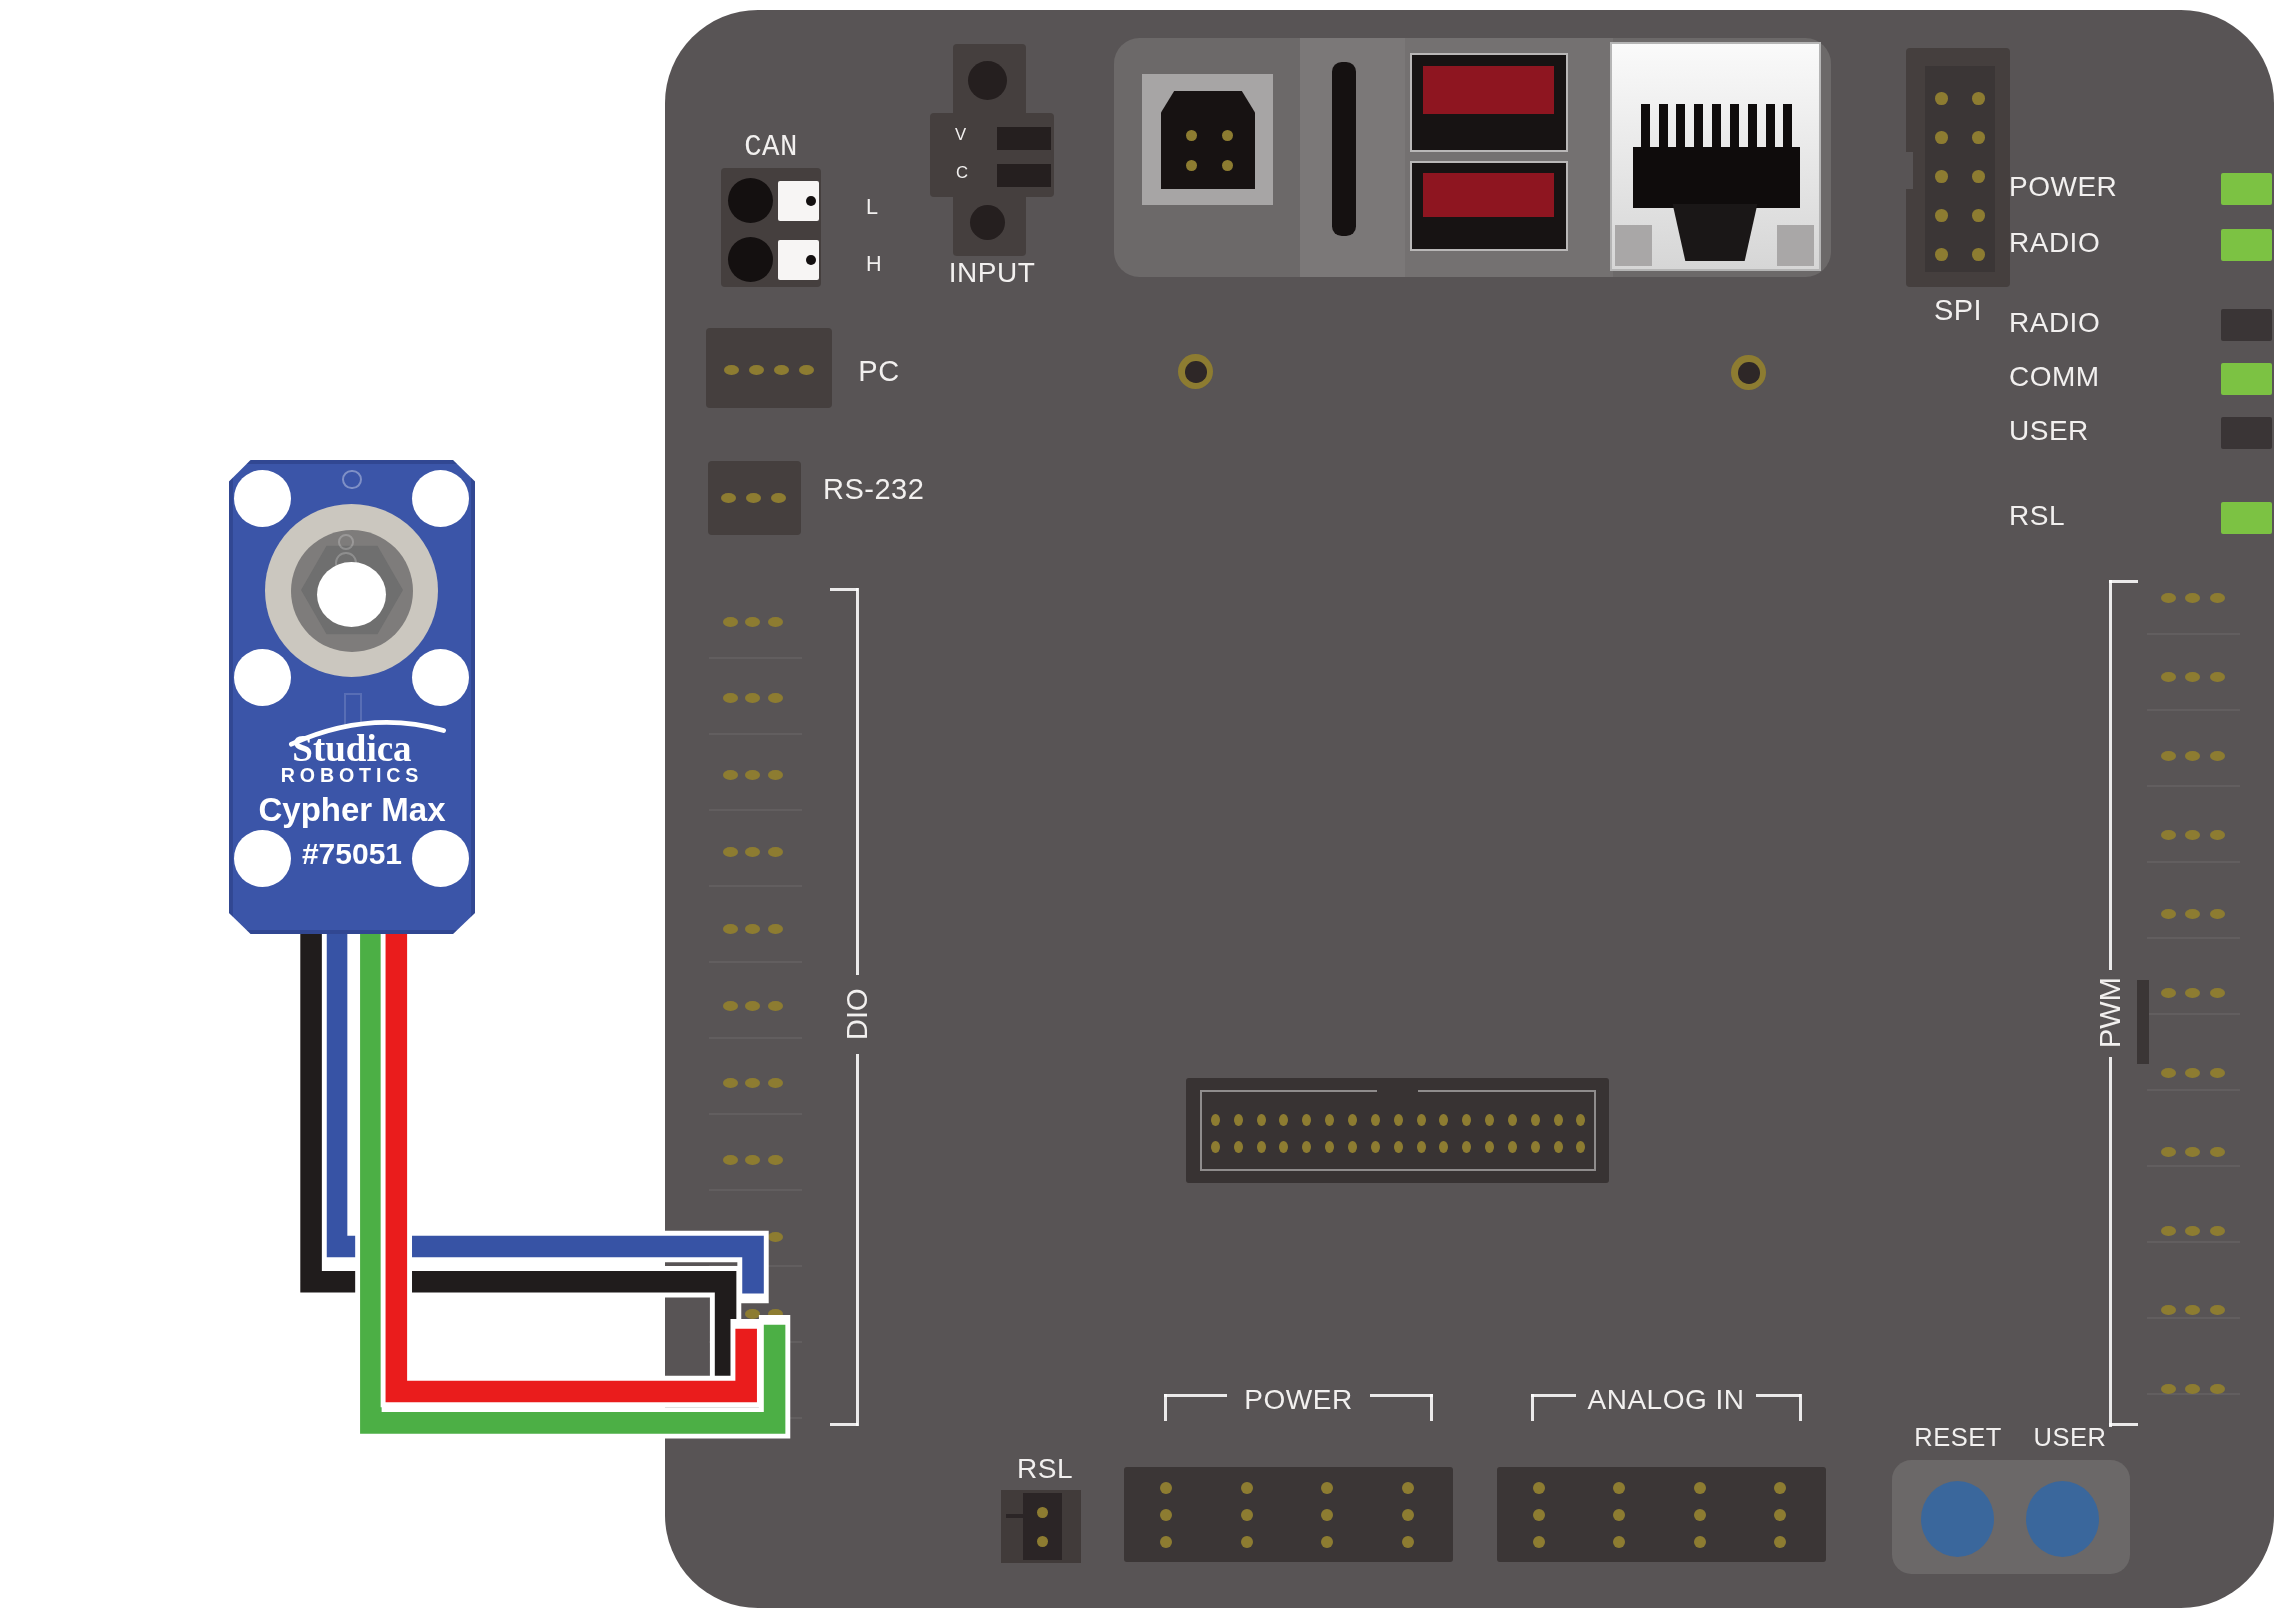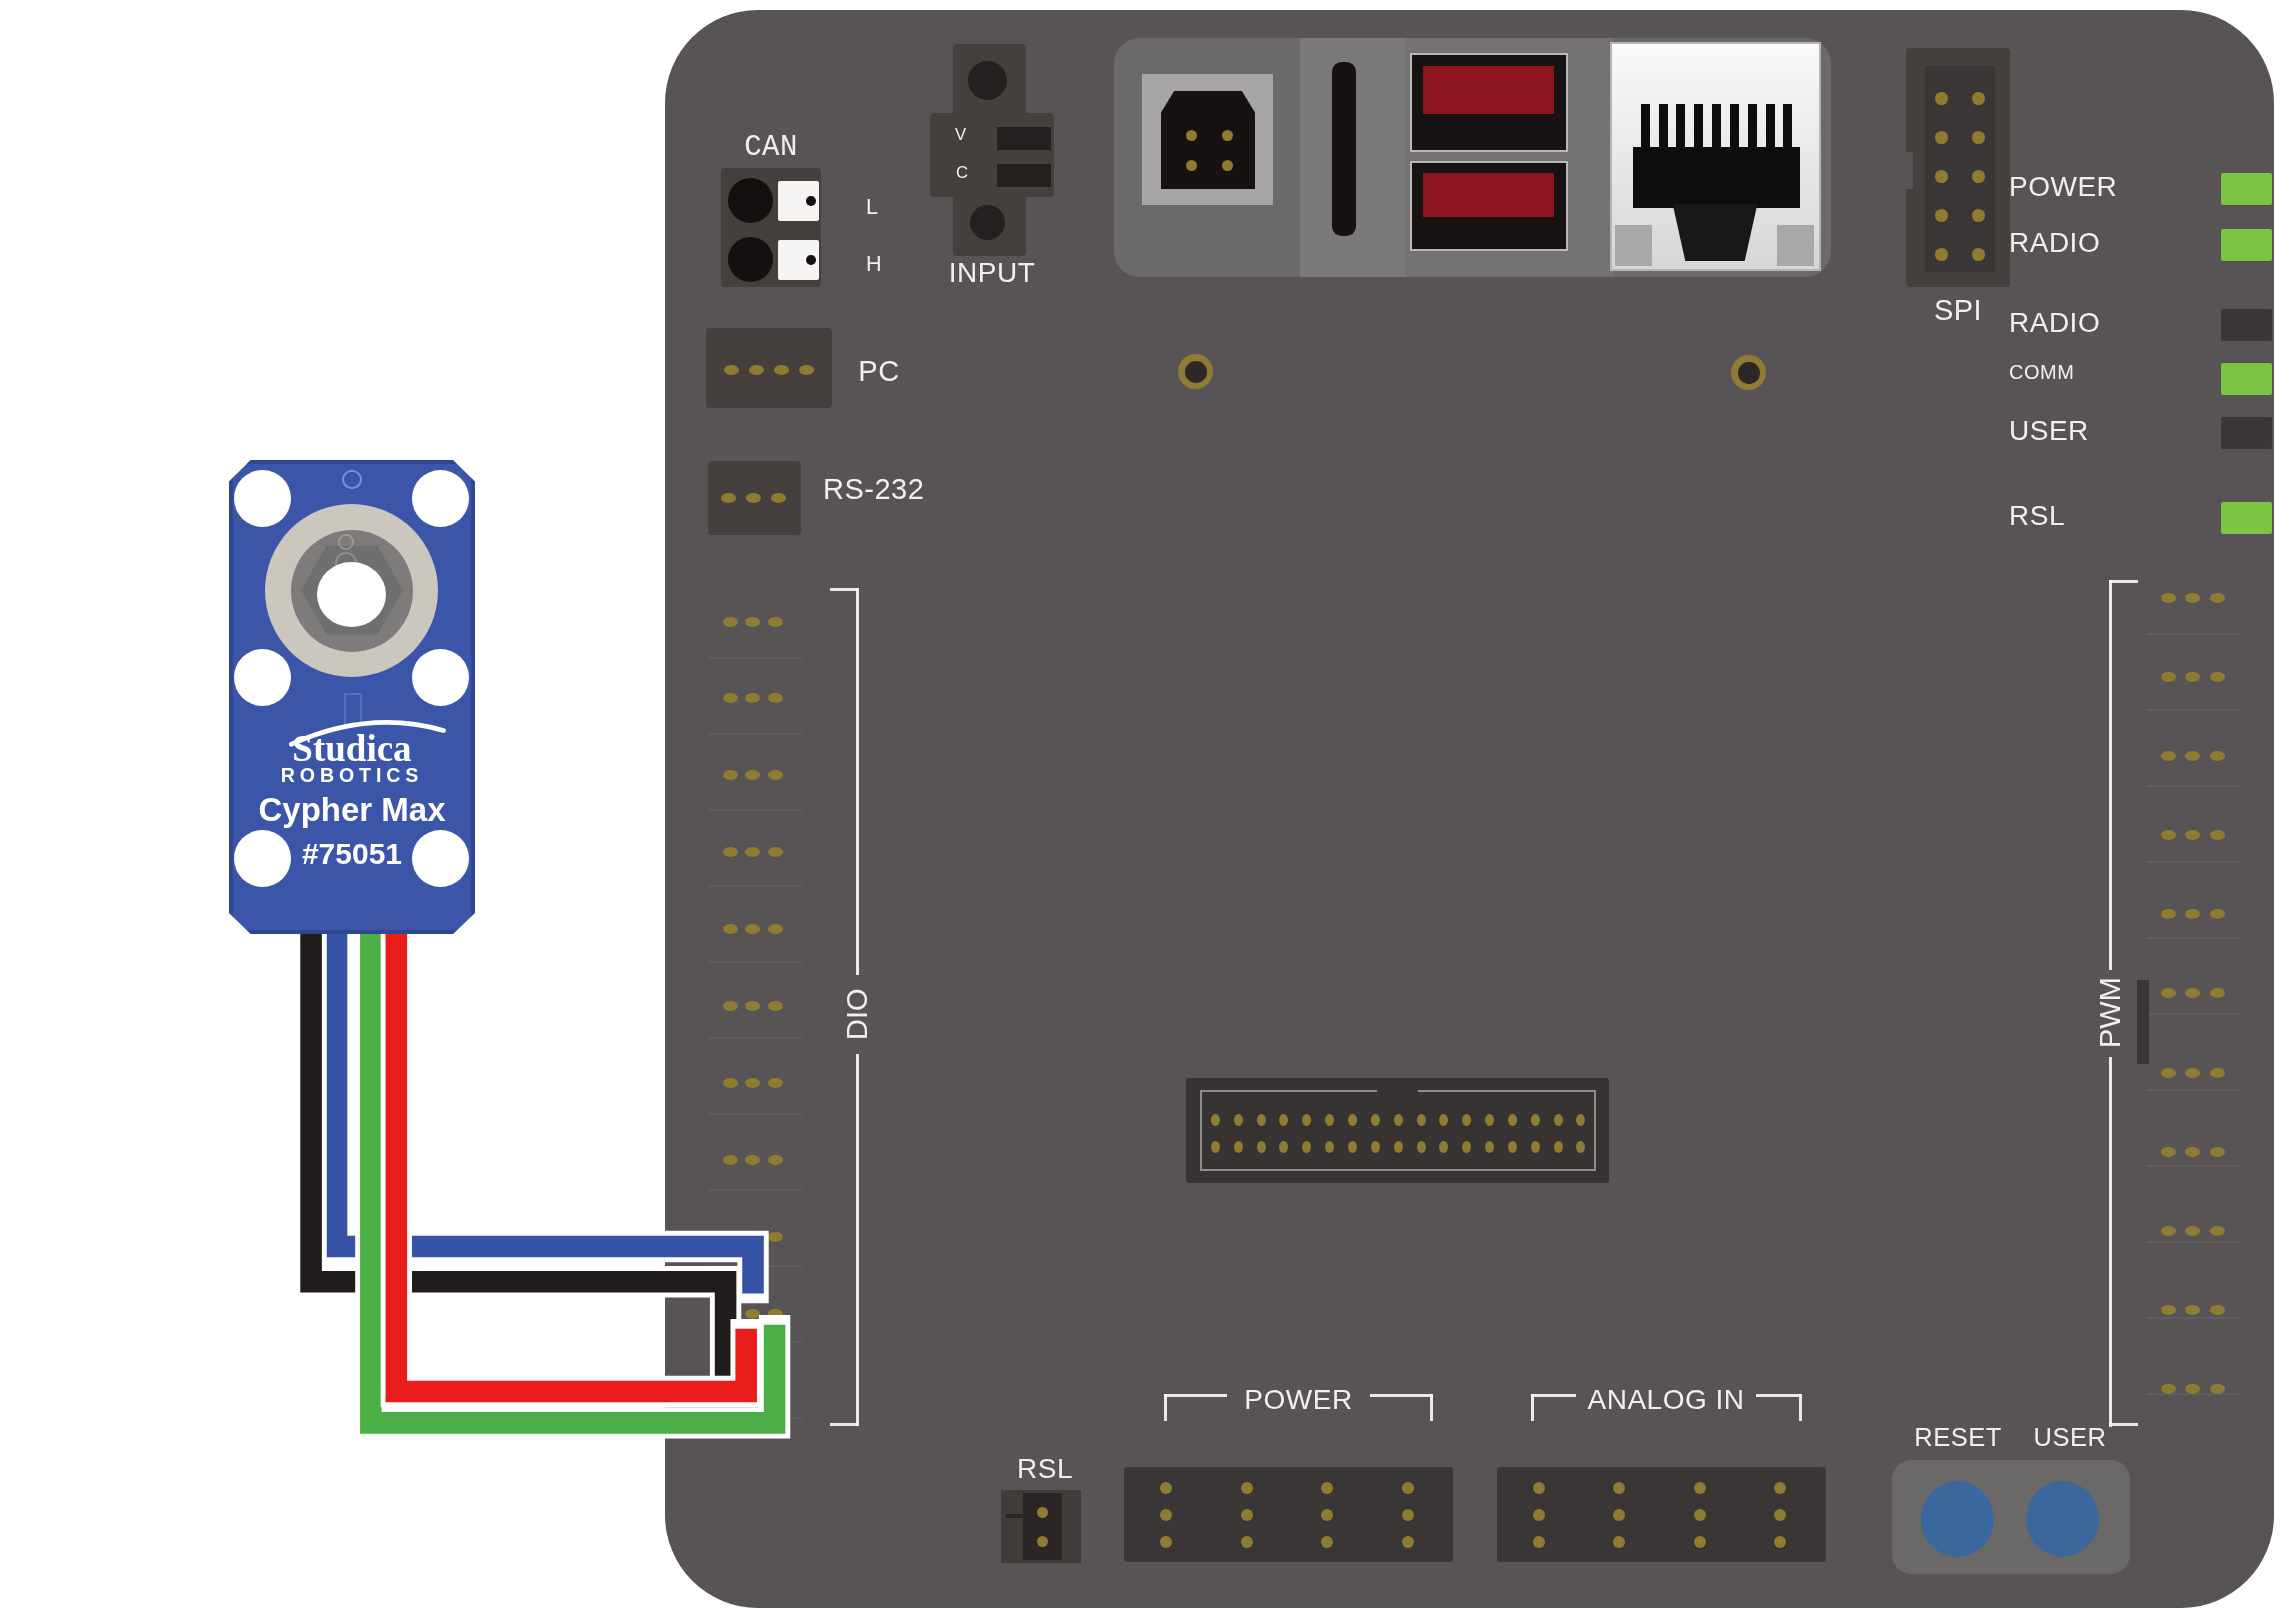--- a/index.html
+++ b/index.html
@@ -88,21 +88,21 @@
   <div class="abs" style="left:1925px;top:66px;width:70px;height:206px;background:#3b3636;"></div>
   <div class="abs" style="left:1901px;top:152px;width:11.8px;height:37px;background:#585455;"></div>
   <div class="abs blabel center" style="left:1909px;top:294px;width:98px;">SPI</div>
 
   <div class="abs blabel right" style="left:2009px;top:171px;width:204px;font-size:28px;">POWER</div>
   <div id="led-bar-0" class="abs ledbar" style="left: 2221px; top: 173px; width: 51px; height: 32px; background: rgb(124, 194, 67);"></div>
   <div class="abs blabel right" style="left:2009px;top:227px;width:204px;font-size:28px;">RADIO</div>
   <div id="led-bar-1" class="abs ledbar" style="left: 2221px; top: 229px; width: 51px; height: 32px; background: rgb(124, 194, 67);"></div>
   <div class="abs blabel right" style="left:2009px;top:307px;width:204px;font-size:28px;">RADIO</div>
   <div id="led-bar-2" class="abs ledbar" style="left: 2221px; top: 309px; width: 51px; height: 32px; background: rgb(58, 53, 54);"></div>
-  <div class="abs blabel right" style="left:2009px;top:361px;width:204px;font-size:20px;">COMM</div>
+  <div class="abs blabel right" style="left:2009px;top:361px;width:204px;font-size:28px;">COMM</div>
   <div id="led-bar-3" class="abs ledbar" style="left: 2221px; top: 363px; width: 51px; height: 32px; background: rgb(124, 194, 67);"></div>
   <div class="abs blabel right" style="left:2009px;top:415px;width:204px;font-size:28px;">USER</div>
   <div id="led-bar-4" class="abs ledbar" style="left: 2221px; top: 417px; width: 51px; height: 32px; background: rgb(58, 53, 54);"></div>
   <div class="abs blabel right" style="left:2009px;top:500px;width:204px;font-size:28px;">RSL</div>
   <div id="led-bar-5" class="abs ledbar" style="left: 2221px; top: 502px; width: 51px; height: 32px; background: rgb(124, 194, 67);"></div>
 
   <div class="abs blockdark" style="left:706px;top:328px;width:126px;height:80px;"></div>
   <div class="abs blabel center" style="left:840px;top:355px;width:78px;">PC</div>
 
   <div class="abs blockdark" style="left:708px;top:461px;width:93px;height:74px;"></div>

